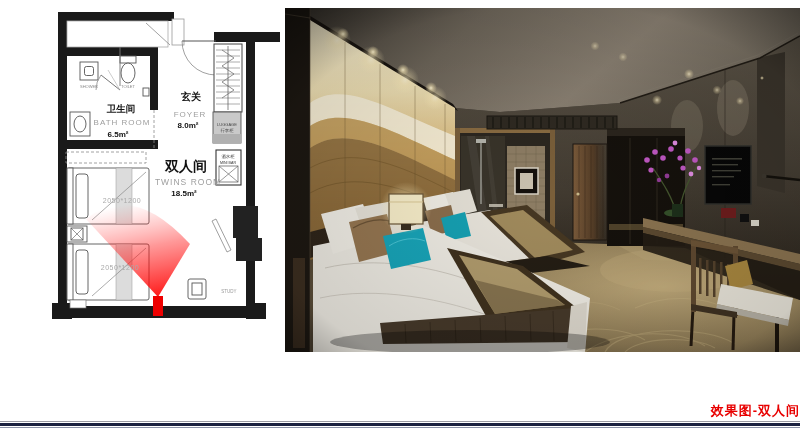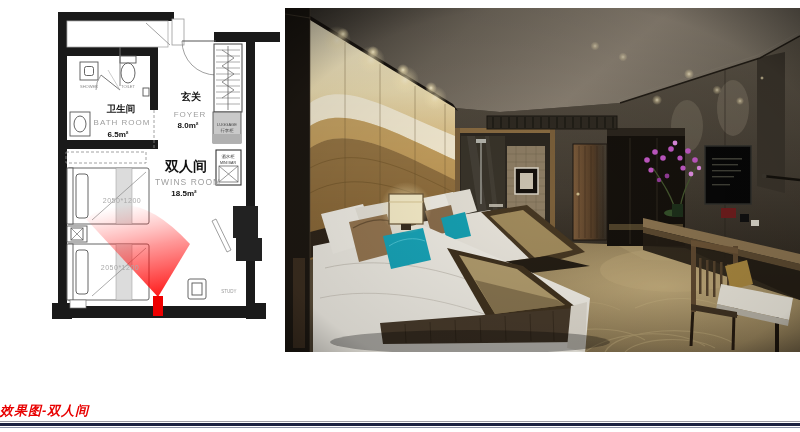--- a/index.html
+++ b/index.html
@@ -1,21 +1,21 @@
 <!DOCTYPE html>
 <html><head>
 <meta charset="utf-8">
 <style>
   html,body{margin:0;padding:0;background:#ffffff;}
   .stage{position:relative;width:800px;height:432px;background:#ffffff;overflow:hidden;
          font-family:"Liberation Sans","DejaVu Sans",sans-serif;}
   .plan-svg{position:absolute;left:0;top:0;}
   .photo-svg{position:absolute;left:285px;top:8px;}
-  .caption{position:absolute;left:0;right:0;top:402px;text-align:left;
-           font-size:13px;font-weight:bold;color:#e80000;letter-spacing:1px;font-style:italic;}
+  .caption{position:absolute;left:0;right:0;top:402px;text-align:right;
+           font-size:13px;font-weight:bold;color:#e80000;letter-spacing:1px;}
   .rule-thin{position:absolute;left:0;right:0;top:421px;height:1px;background:#9a9aa2;}
   .rule-thick{position:absolute;left:0;right:0;top:423px;height:3px;background:#1b2140;}
   .rule-shadow{position:absolute;left:0;right:0;top:427px;height:1px;background:#8d93a8;}
   text{font-family:"Liberation Sans","DejaVu Sans",sans-serif;}
   .cnL{font-weight:bold;fill:#111;}
   .enL{fill:#9e9e9e;letter-spacing:1px;}
   .tiny{fill:#444;}
 </style>
 </head>
 <body>

